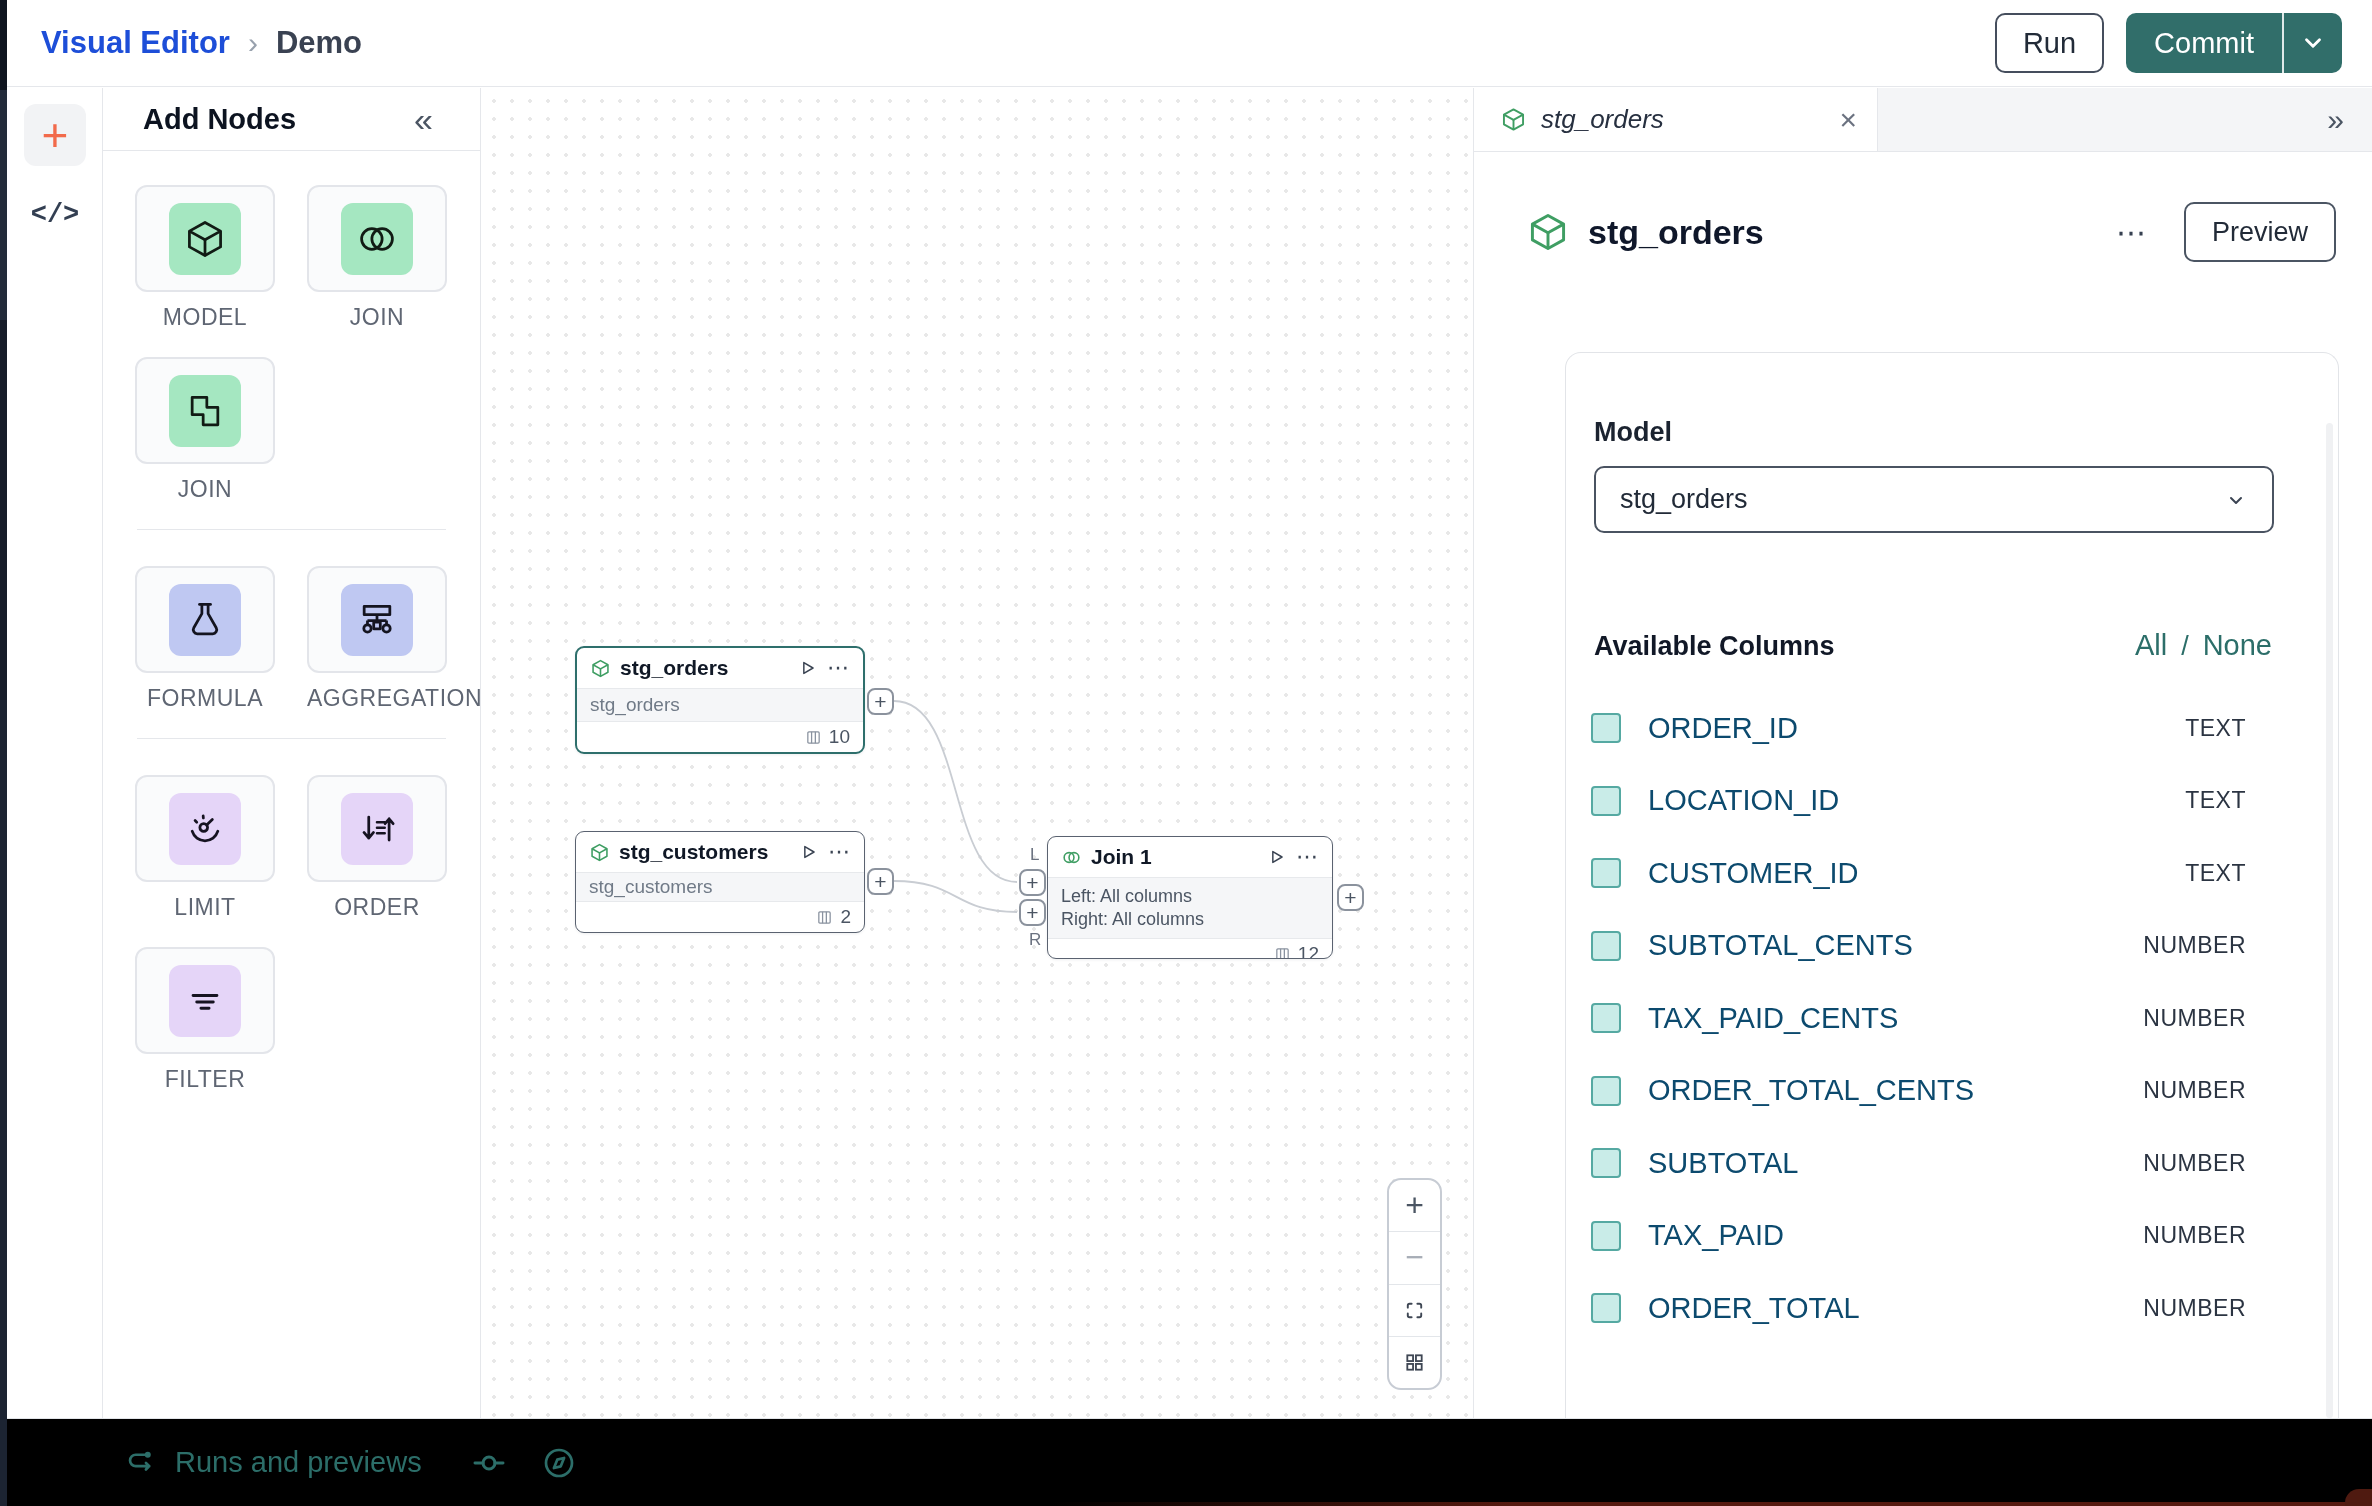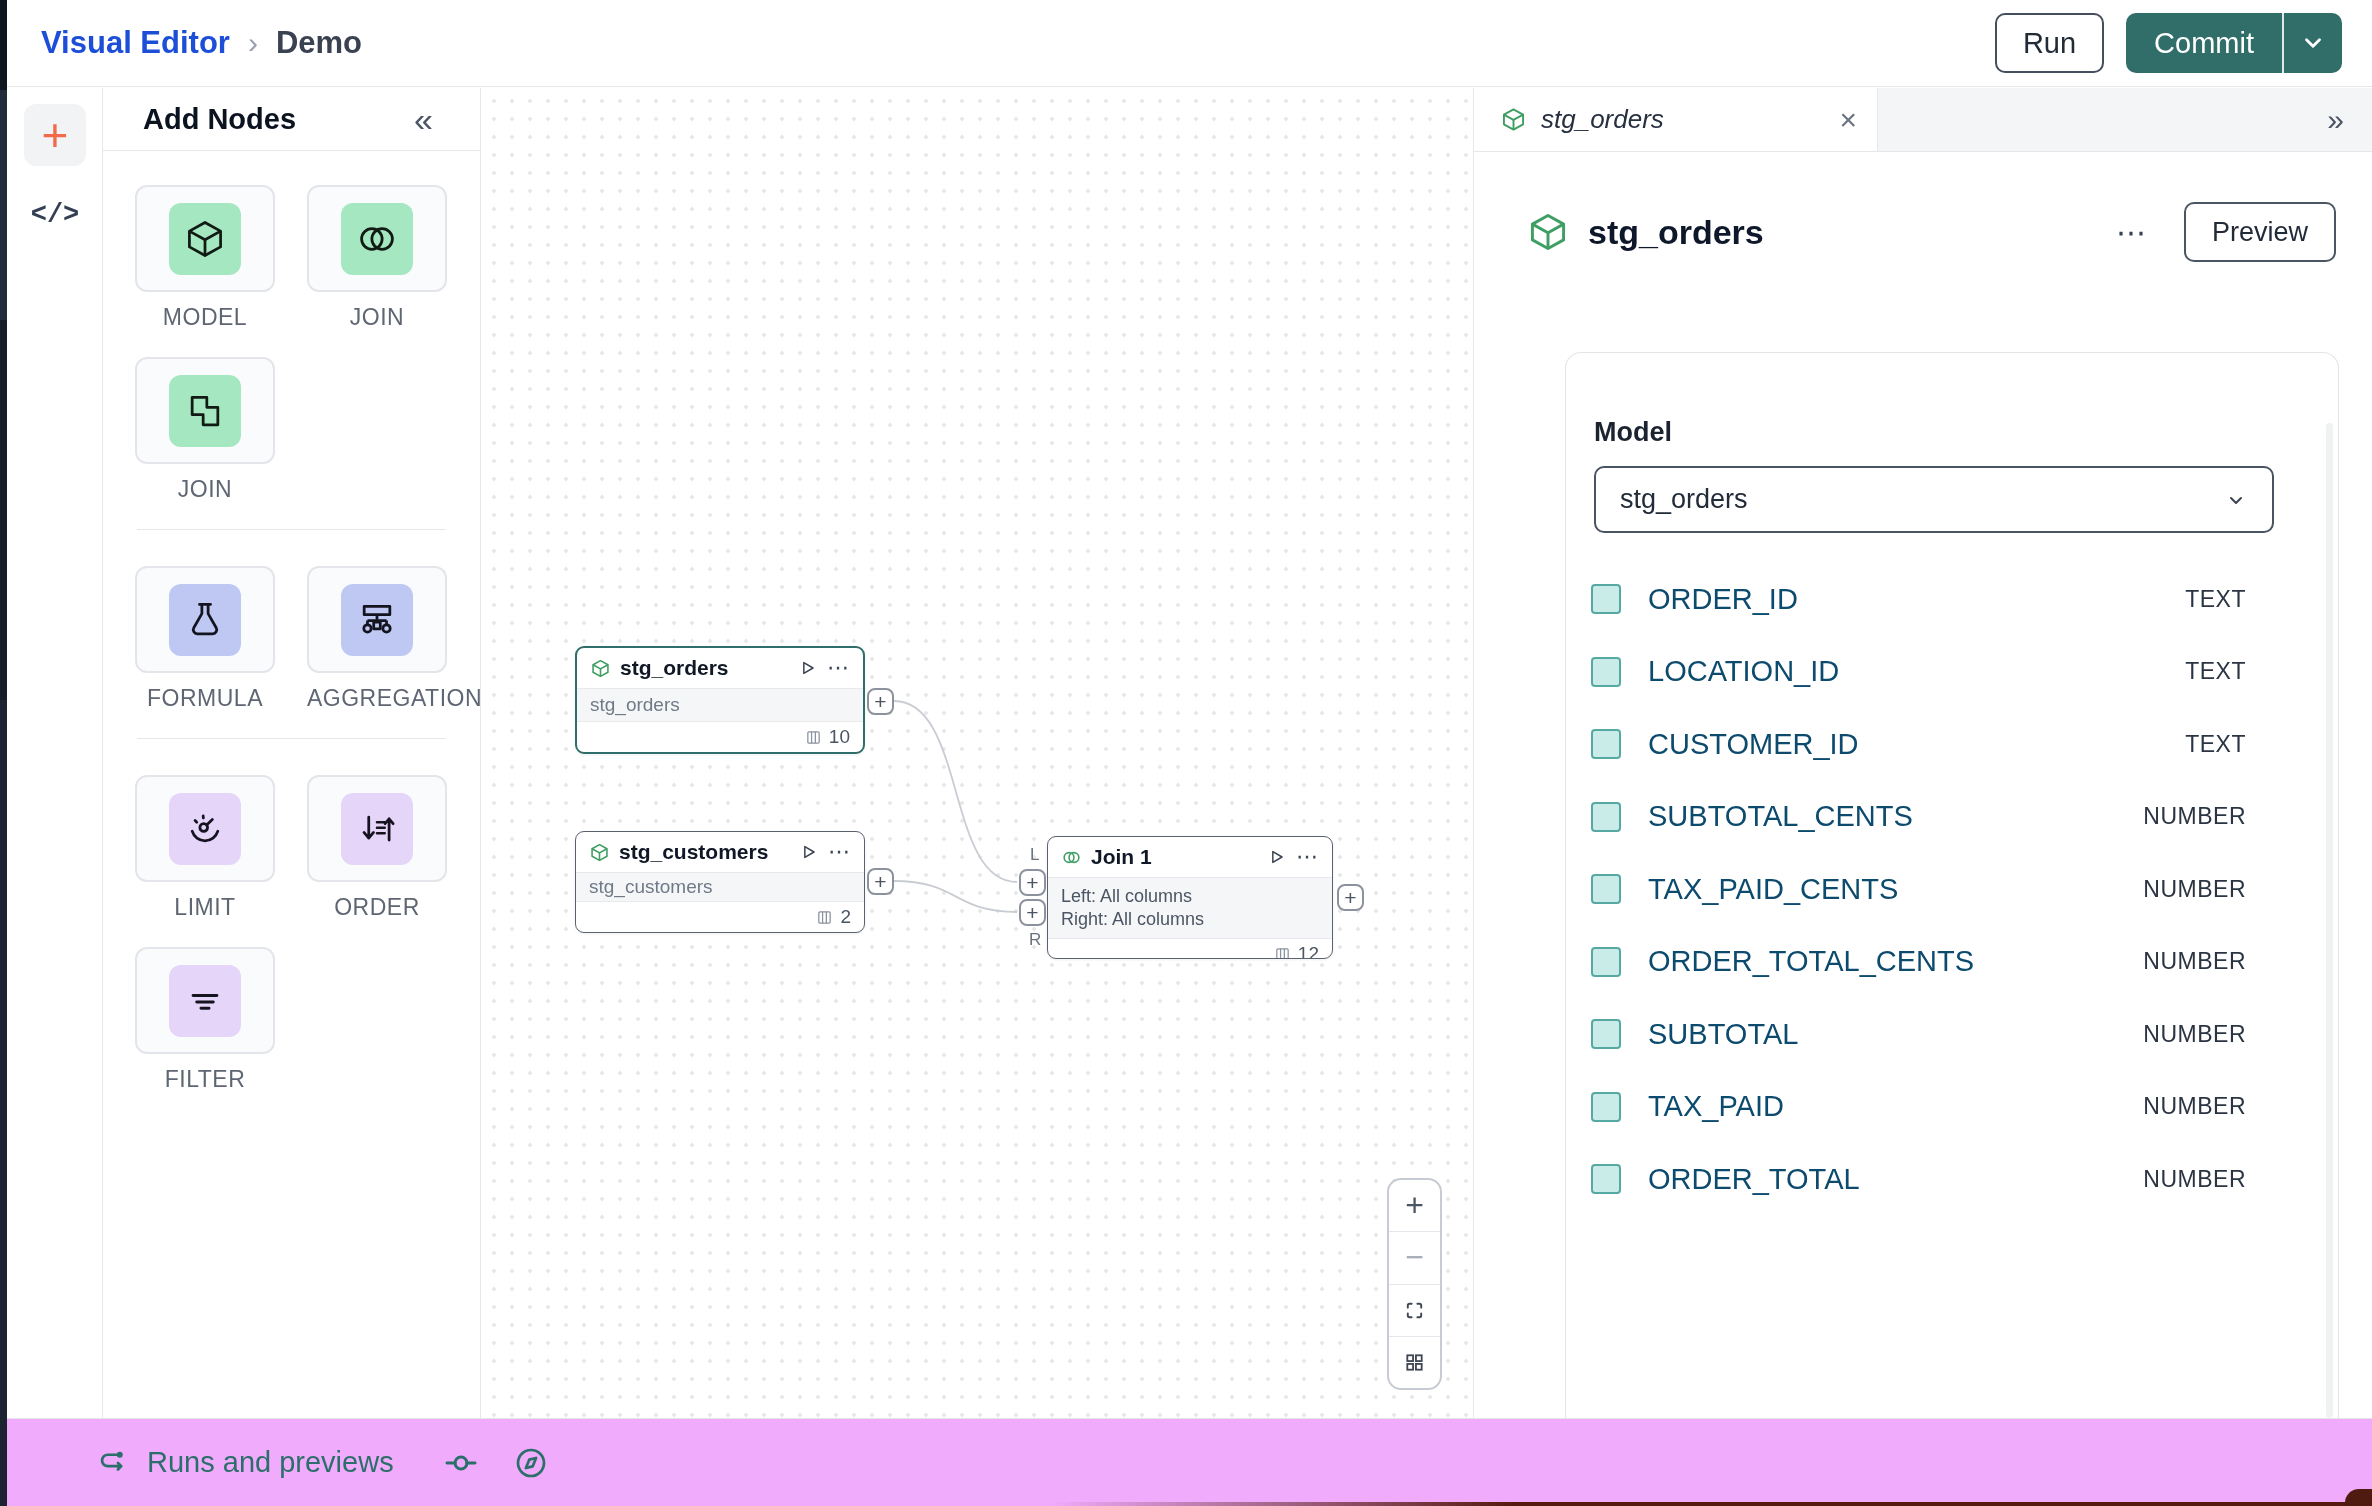--- a/index.html
+++ b/index.html
@@ -117,22 +117,22 @@
   .cols-hdr a { font-size:29px; color:#2c6e69; text-decoration:none; }
   .cols-hdr .slash { color:#2c6e69; font-size:27px; margin:0 14px; }
   .col-rows { margin:30px 92px 0 25px; }
   .col-row { height:72.5px; display:flex; align-items:center; }
   .cbx { width:30px; height:30px; background:#c9ece8; border:2.5px solid #55a9a2;
     border-radius:4px; margin-right:27px; flex:none; }
   .col-name { font-size:29px; color:#0c4a6e; }
   .col-type { margin-left:auto; font-size:23px; color:#2b3442; letter-spacing:.5px; }
 
   
-  #bottom-bar { left:7px; top:1418px; right:0; height:88px; background:#f0abfc;
-    border-top:1px solid #e2e5e9; display:flex; align-items:center; padding-left:88px; }
+  #bottom-bar { left:7px; top:1418px; right:0; height:88px; background:#000000;
+    border-top:1px solid #e2e5e9; display:flex; align-items:center; padding-left:116px; }
   #bottom-bar .runs { display:flex; align-items:center; gap:16px; color:#2c6e69; font-size:29px; }
   #bottom-bar .mini { margin-left:46px; display:flex; align-items:center; }
   #maroon-strip { left:1050px; bottom:0; right:0; height:4px;
     background:linear-gradient(to right, rgba(86,26,16,0), #561a10 35%); z-index:5; }
   #maroon-corner { right:0; bottom:0; width:27px; height:17px; background:#4f1a10;
     border-top-left-radius:14px; z-index:6; }
 
   svg { display:block; }
 </style>
 </head>
@@ -447,20 +447,27 @@
     <div class="model-sel">
       <span class="val">stg_orders</span>
       <span class="sp"></span>
       <span>
         <svg width="24" height="24" viewBox="0 0 24 24" fill="none" stroke="#3b4453" stroke-width="2" stroke-linecap="round" stroke-linejoin="round">
             <polyline points="7,10 12,15 17,10"></polyline>
           </svg>
       </span>
     </div>
 
+    <div class="cols-hdr">
+      <span class="t">Available Columns</span>
+      <span class="sp"></span>
+      <a href="#">All</a>
+      <span class="slash">/</span>
+      <a href="#">None</a>
+    </div>
 
     <div class="col-rows">
       <div class="col-row">
         <span class="cbx"></span>
         <span class="col-name">ORDER_ID</span>
         <span class="col-type">TEXT</span>
       </div>
       <div class="col-row">
         <span class="cbx"></span>
         <span class="col-name">LOCATION_ID</span>

